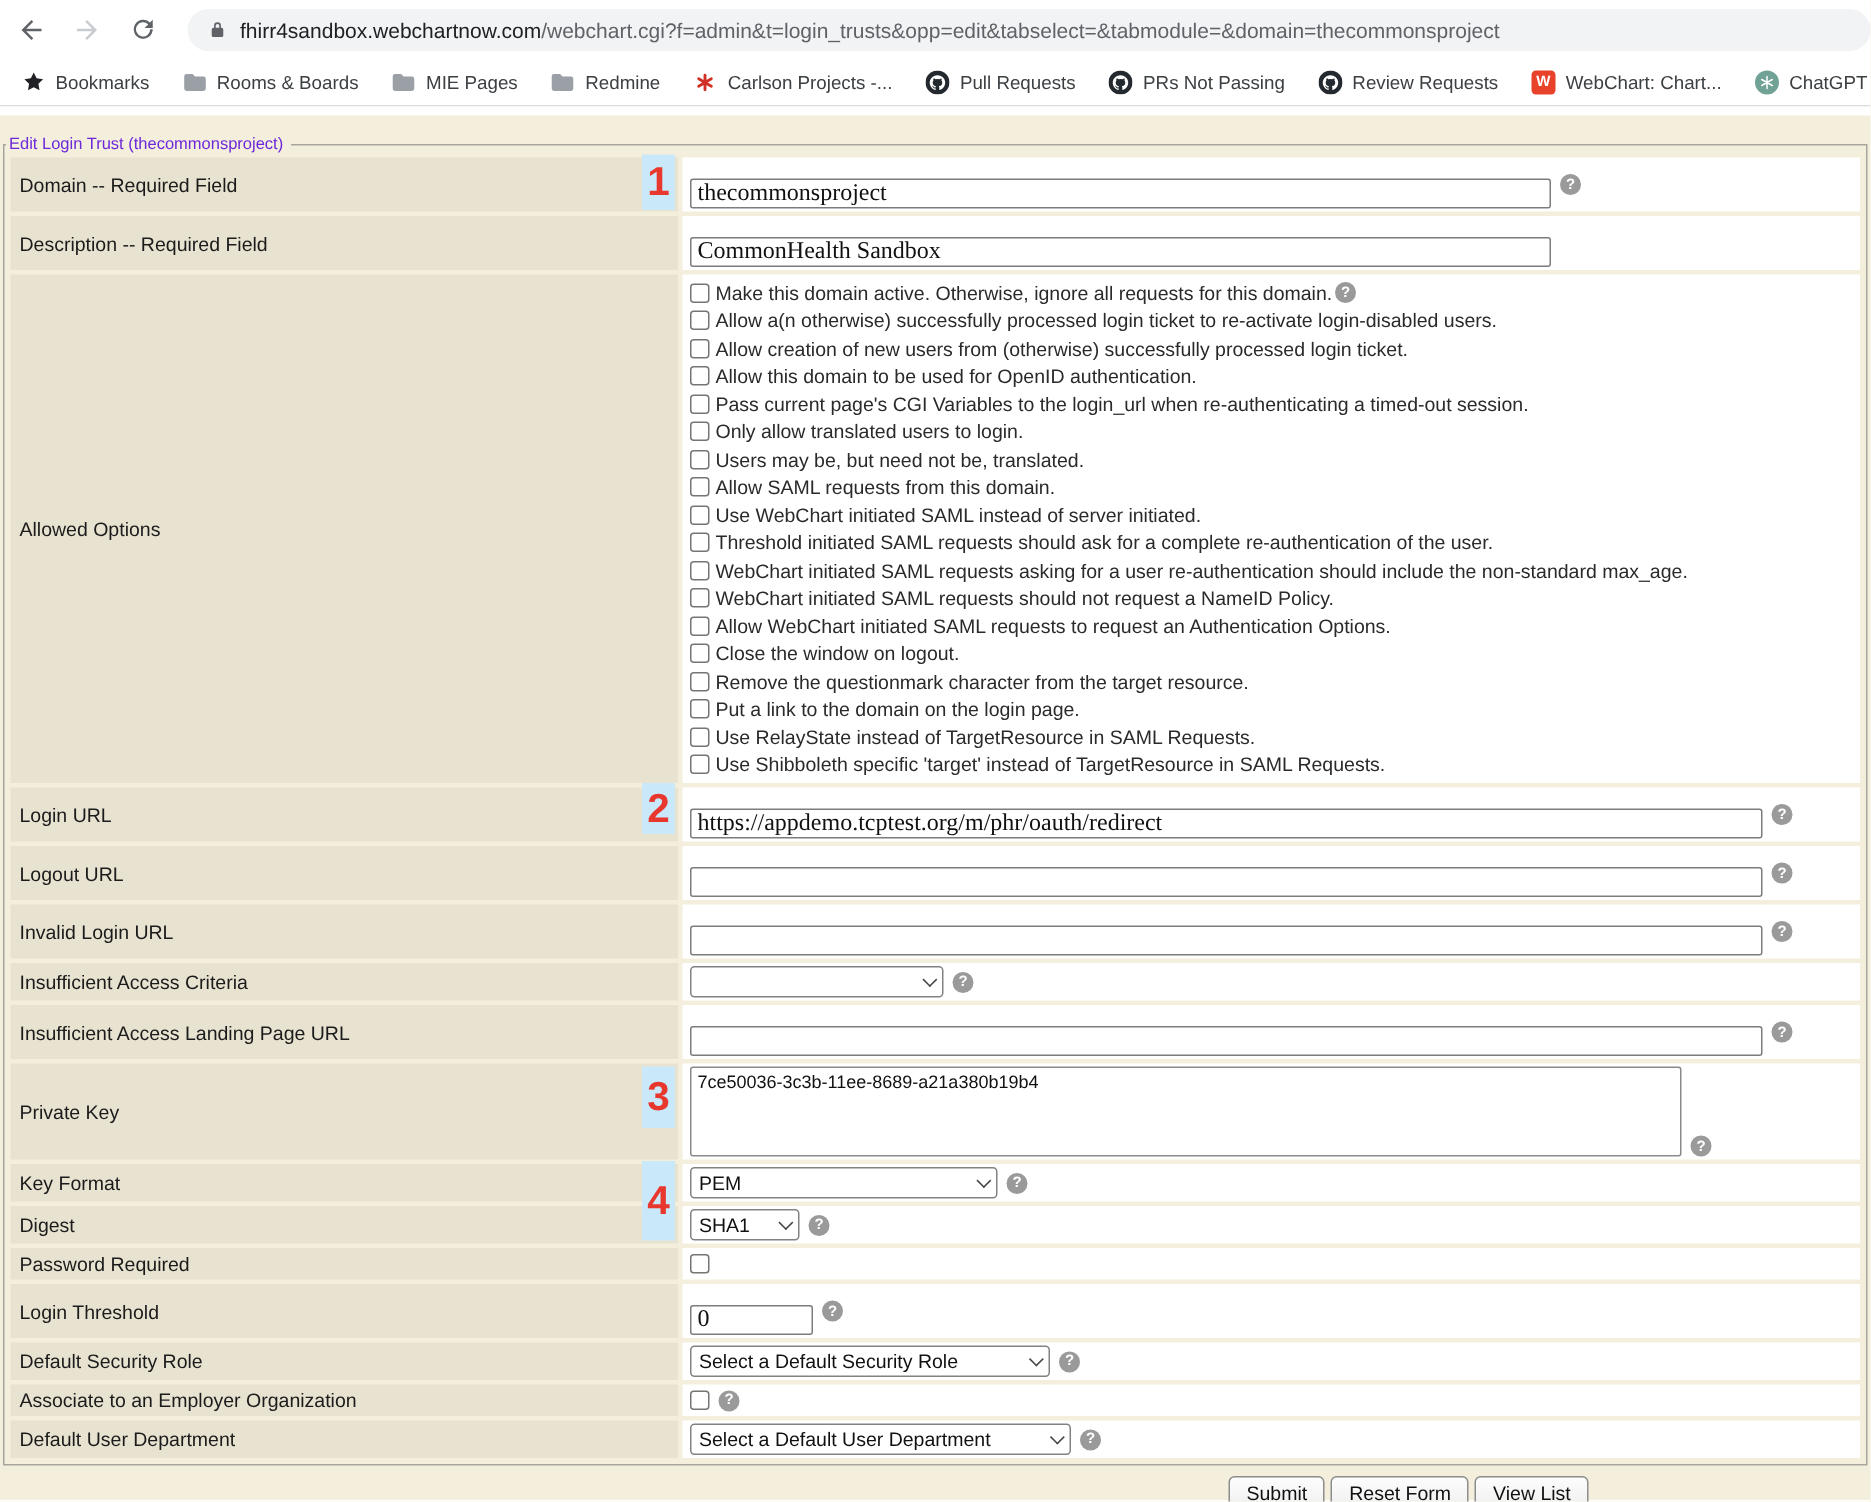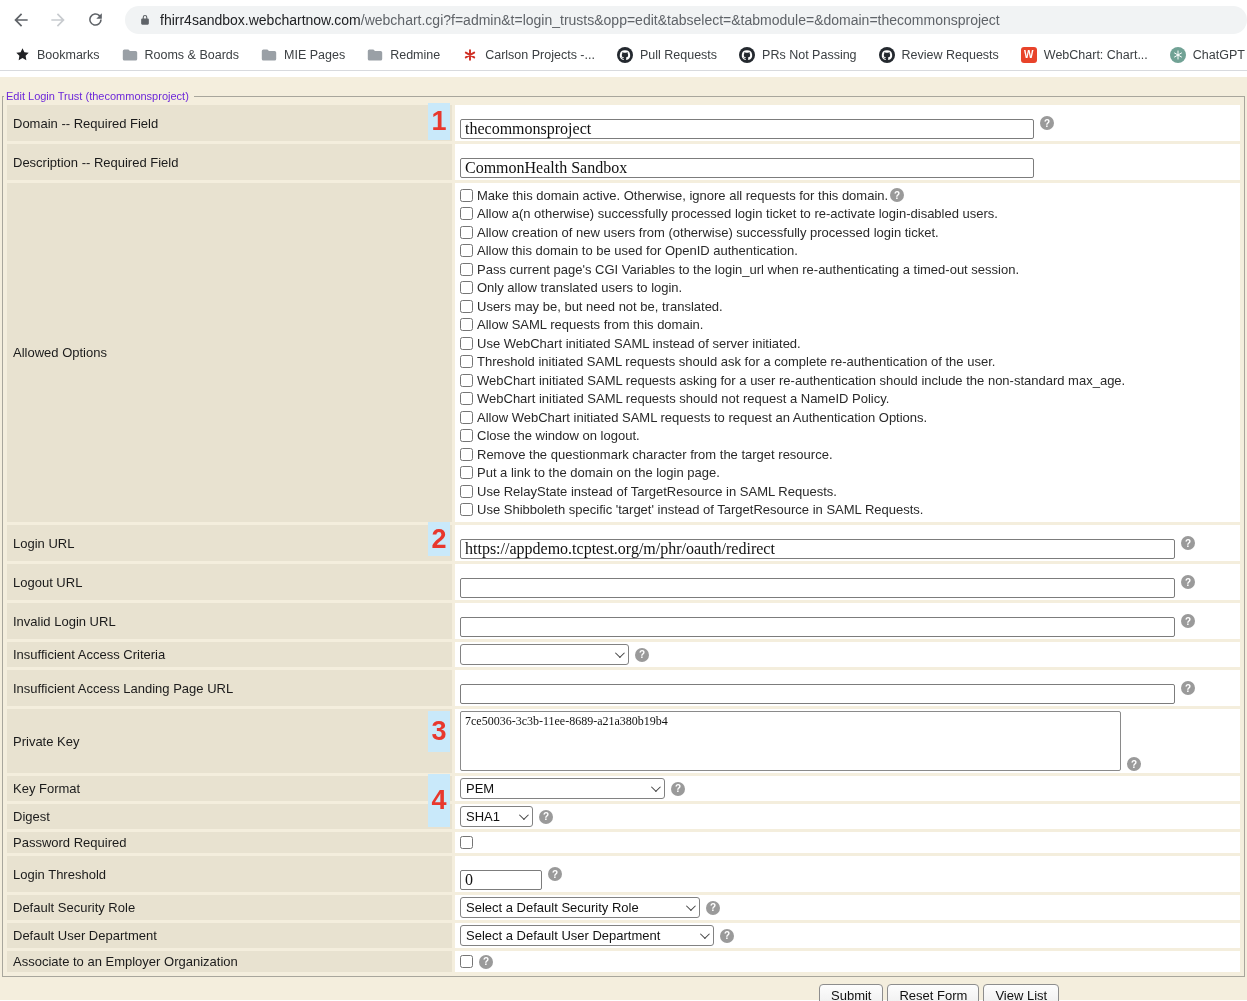--- a/index.html
+++ b/index.html
@@ -37,21 +37,21 @@
 
   table.form { width:100%; border-collapse:separate; border-spacing:3px; font-size:13px; color:#1b1b1b; }
   td.lbl { background:#e8e2d0; width:445px; padding:3px 6px; vertical-align:middle; position:relative; }
   td.val { background:#ffffff; padding:2px 5px; vertical-align:middle; }
   .vrow { display:flex; align-items:center; gap:6px; }
   .vrow.bottom { align-items:flex-end; }
 
   input.ti { height:20px; border:1px solid #7c7c7c; border-radius:2px; font-family:Liberation Serif, serif;
              font-size:16px; padding:0 4px; background:#fff; color:#111;margin-top:12px; }
   textarea.ta { border:1px solid #8a8a8a; border-radius:2px; resize:none; background:#fff;
-                font-family:Liberation Serif, serif; font-size:12px; padding:2px 4px; color:#111; }
+                font-family:Liberation Sans, sans-serif; font-size:12px; padding:2px 4px; color:#111; }
 
   .select { height:21px; background:#fff; border:1px solid #828282; border-radius:3px; display:inline-flex;
             align-items:center; justify-content:space-between; padding:0 6px 0 5px; font-size:13px; color:#111; }
   .chev { width:7px; height:7px; border-right:1.7px solid #444; border-bottom:1.7px solid #444;
           transform:rotate(45deg) translateY(-2px); margin-left:8px; flex:0 0 auto; }
 
   .cb { width:13px; height:13px; background:#fff; border:1px solid #757575; border-radius:2.5px;
         display:inline-block; flex:0 0 auto; }
   .cbline { display:flex; align-items:center; gap:4px; height:18.5px; }
   .cbtext { color:#2a2a2a; }
@@ -418,37 +418,37 @@
             <span class="select" style="width:240px">
                     <span>Select a Default Security Role</span>
                     <i class="chev"></i>
                   </span>
             <span class="help"></span>
           </div>
               </td>
         </tr>
 
         <tr>
+          <td class="lbl"><span>Associate to an Employer Organization</span></td>
+          <td class="val">
+                <div class="vrow">
+            <span class="cb"></span>
+            <span class="help"></span>
+          </div>
+              </td>
+        </tr>
+
+        <tr>
           <td class="lbl"><span>Default User Department</span></td>
           <td class="val">
                 <div class="vrow">
             <span class="select" style="width:254px">
                     <span>Select a Default User Department</span>
                     <i class="chev"></i>
                   </span>
-            <span class="help"></span>
-          </div>
-              </td>
-        </tr>
-
-        <tr>
-          <td class="lbl"><span>Associate to an Employer Organization</span></td>
-          <td class="val">
-                <div class="vrow">
-            <span class="cb"></span>
             <span class="help"></span>
           </div>
               </td>
         </tr>
       </tbody>
         </table>
     </fieldset>
 
     <div class="btnrow">
       <button class="formbtn">Submit</button>

